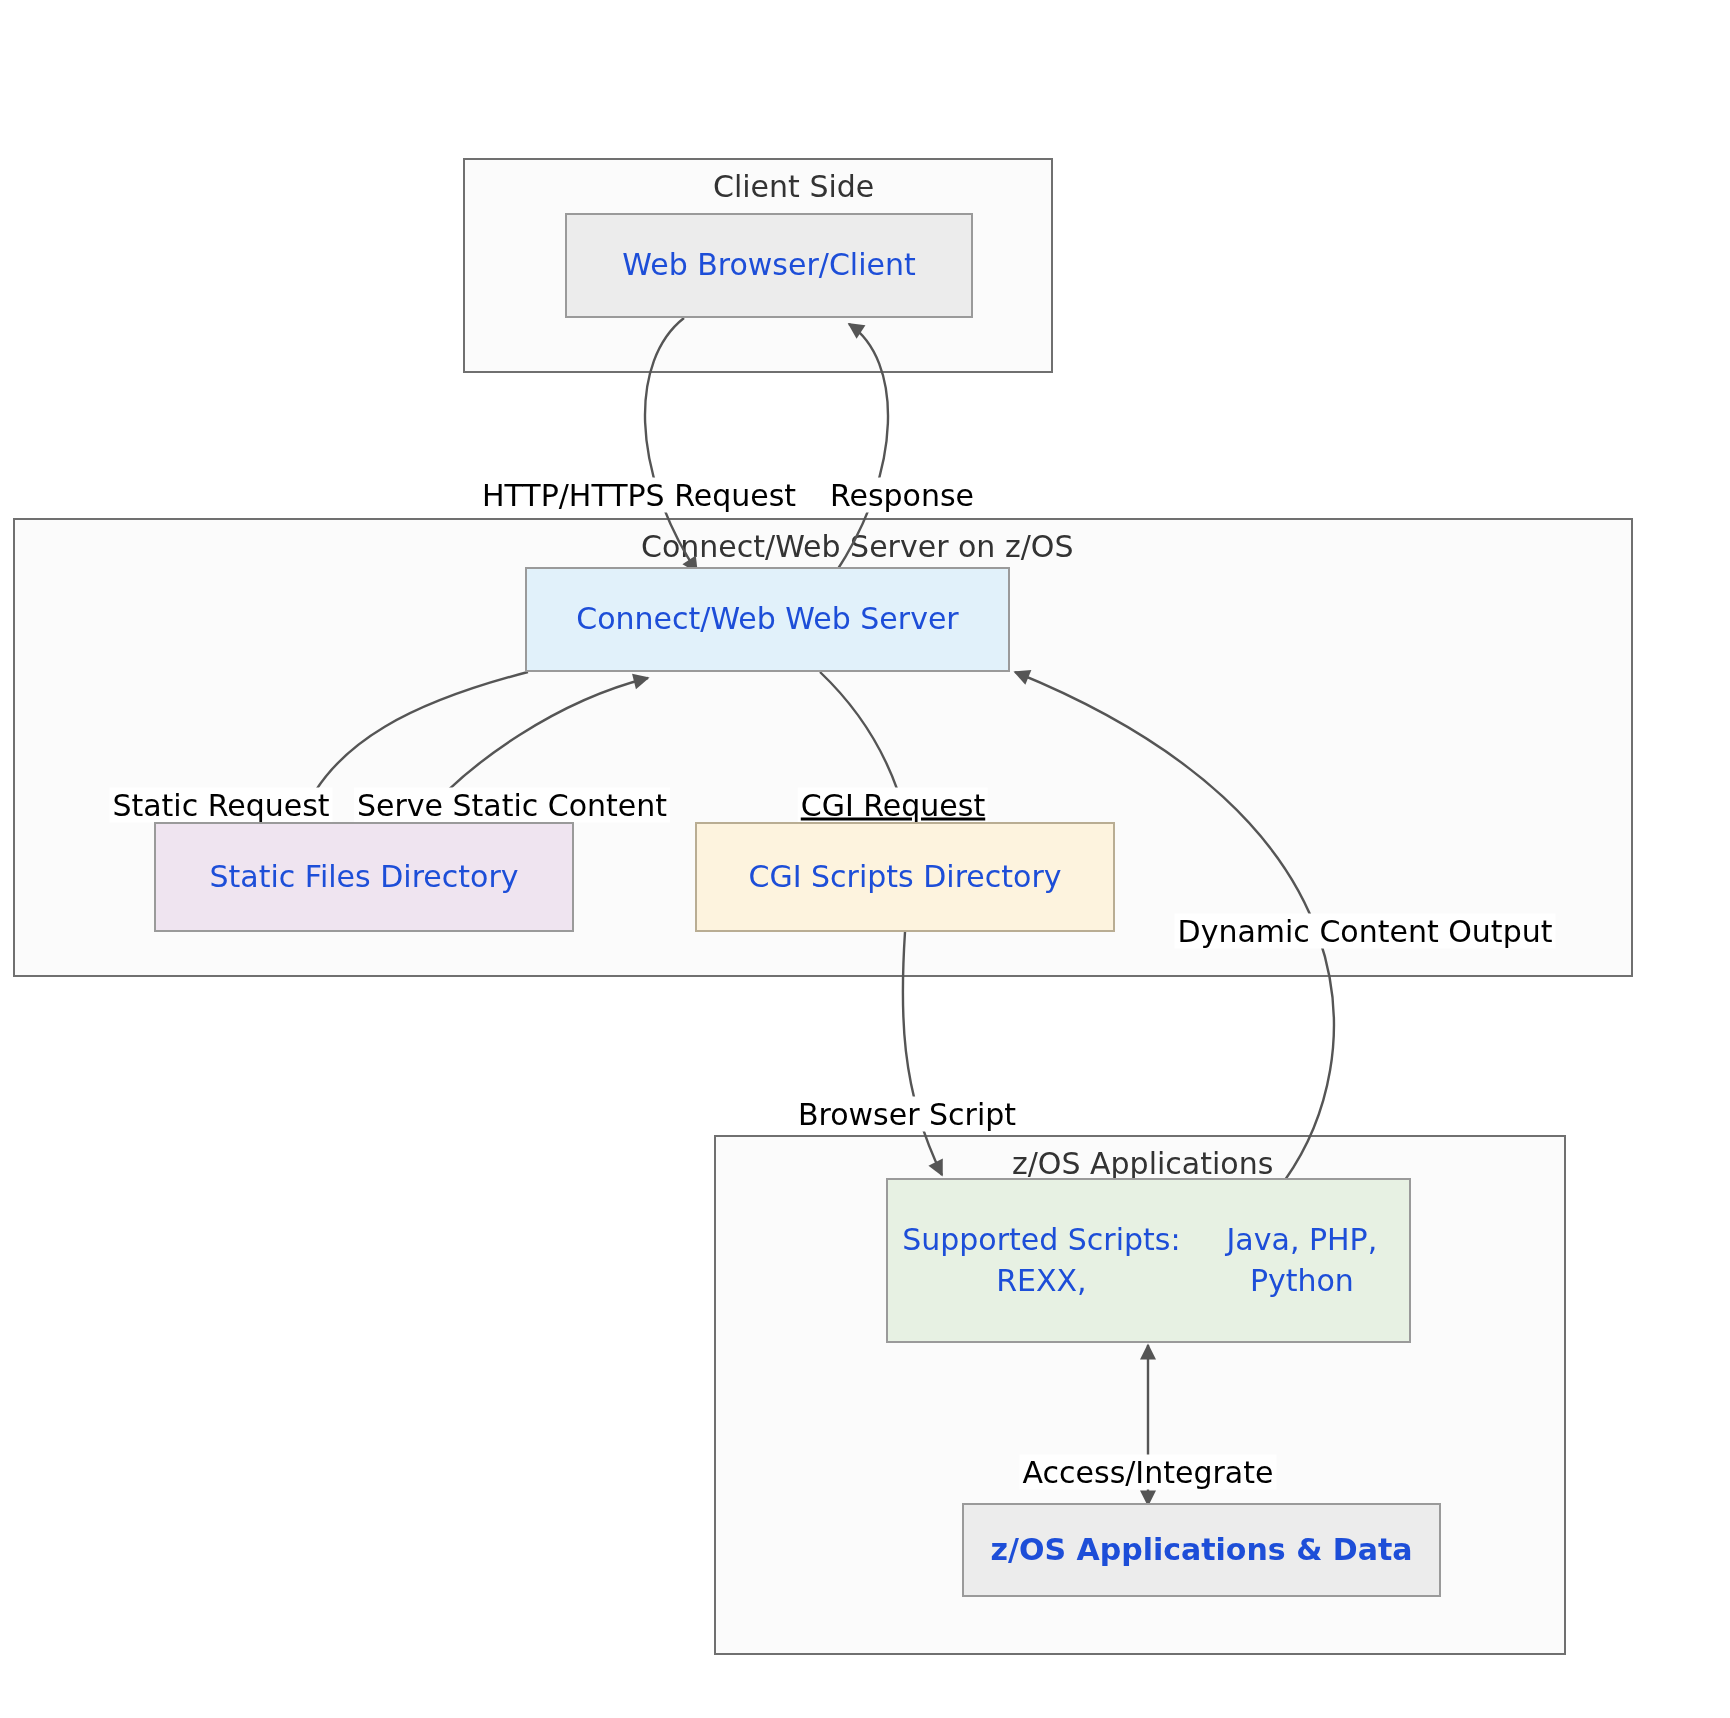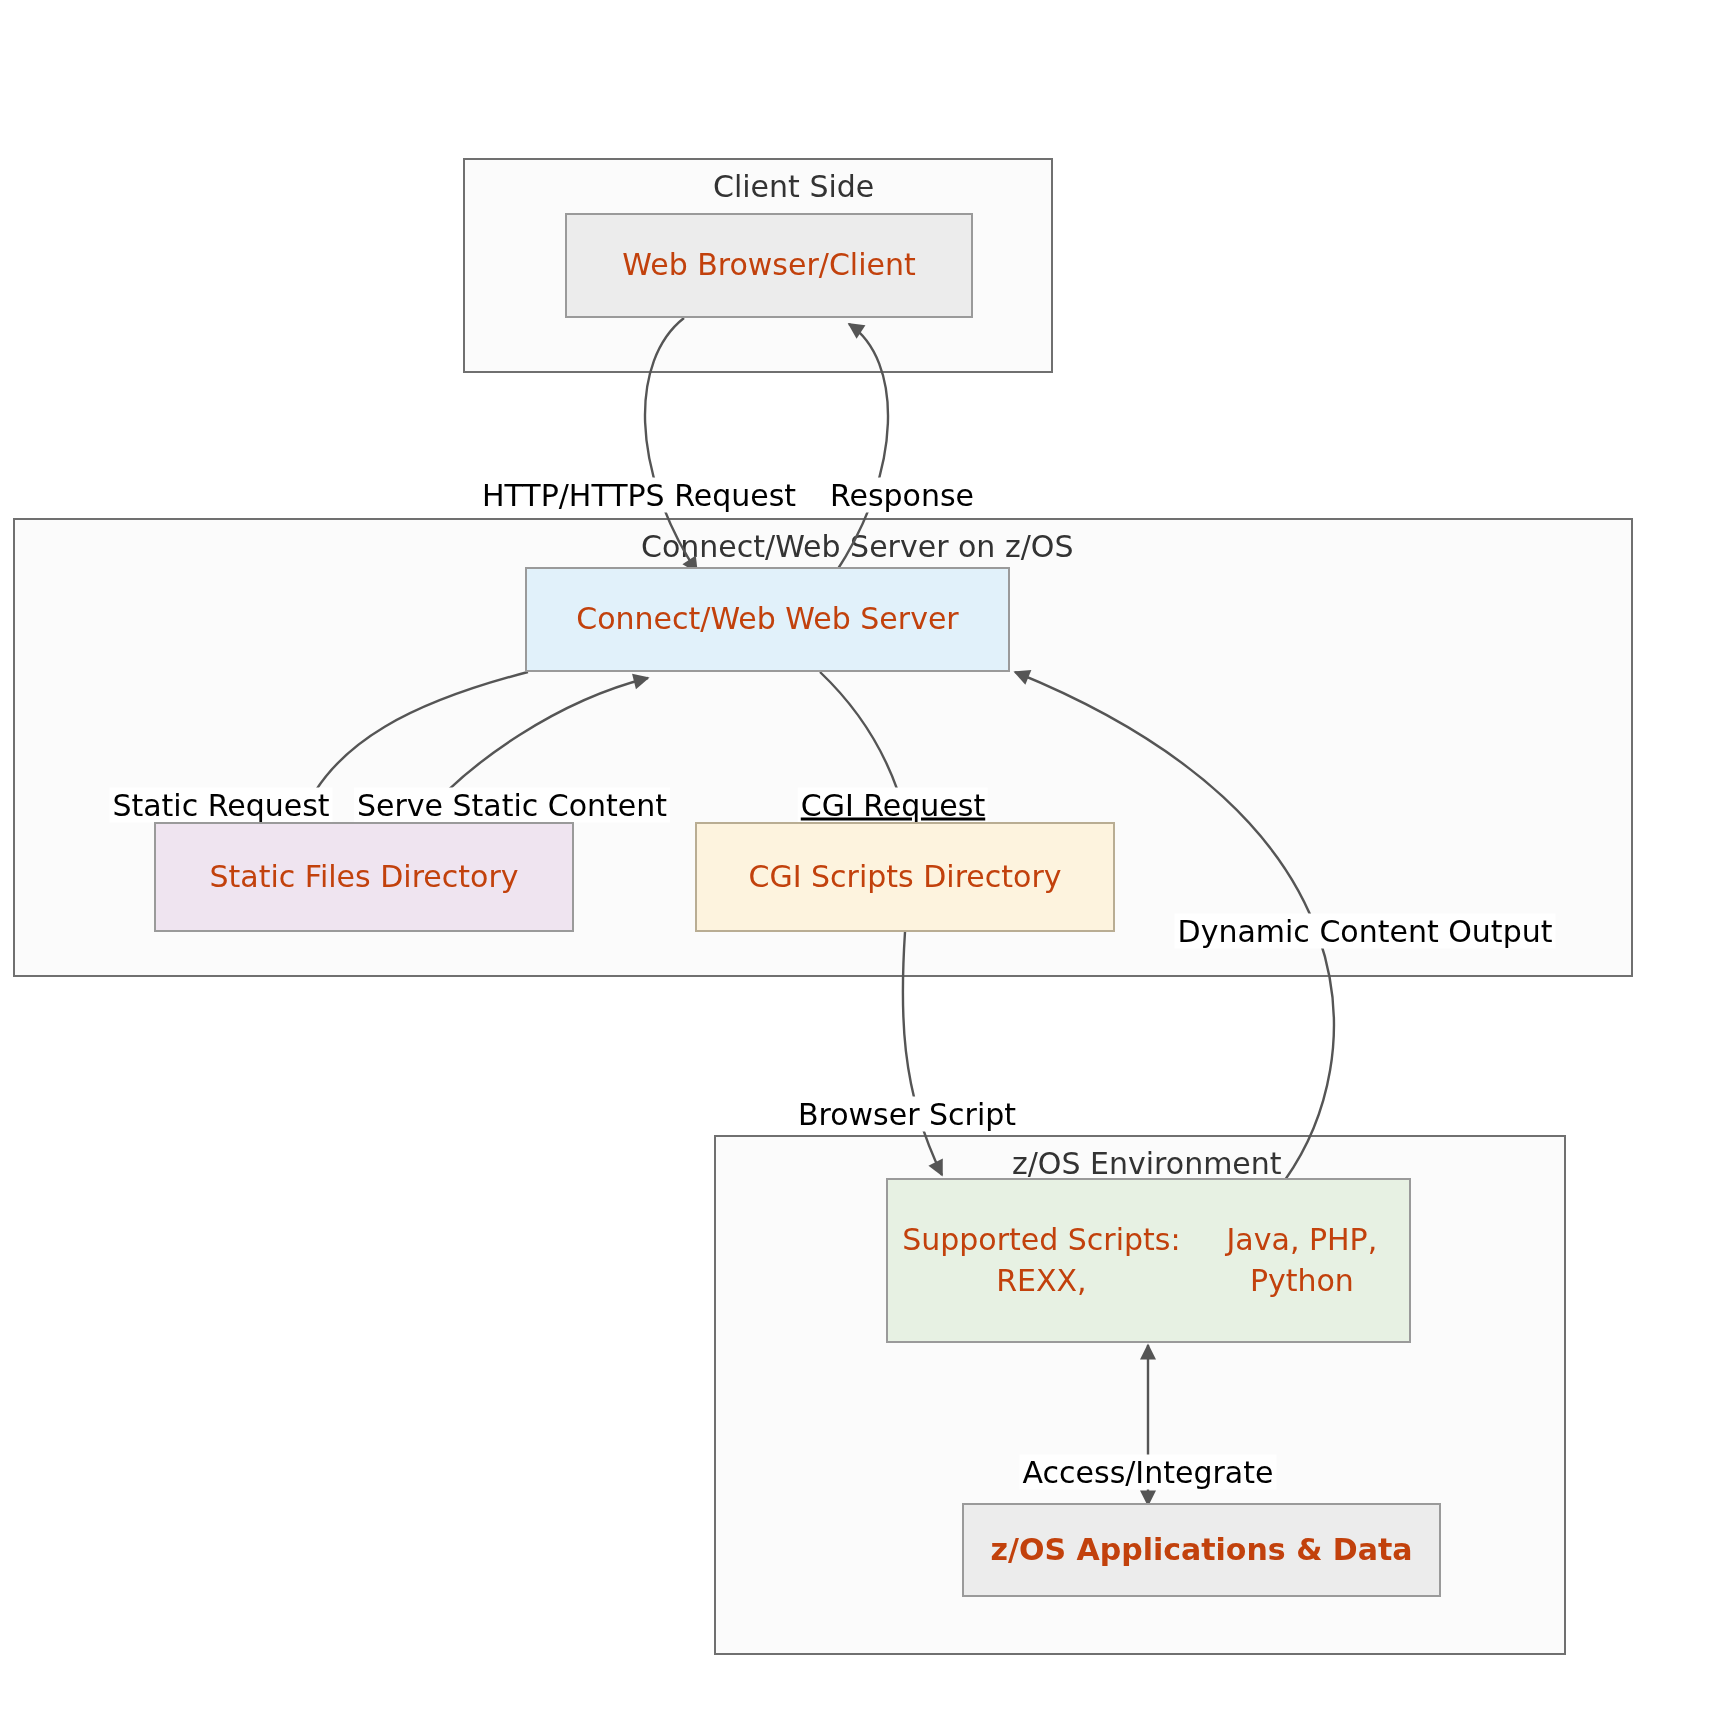--- a/index.html
+++ b/index.html
@@ -42,21 +42,21 @@
   }
   .node {
     position: absolute;
     box-sizing: border-box;
     border: 2px solid #9a9a9a;
     display: flex;
     align-items: center;
     justify-content: center;
     text-align: center;
     font-size: 30px;
-    color: #c2410c;
+    color: #1d4ed8;
     line-height: 1.35;
   }
   .node.grey   { background: #ececec; border-color: #9a9a9a; }
   .node.blue   { background: #e1f1fa; border-color: #9a9a9a; }
   .node.purple { background: #efe4f0; border-color: #9a9a9a; }
   .node.cream  { background: #fdf3de; border-color: #b9ad93; }
   .node.green  { background: #e7f1e3; border-color: #9a9a9a; }
   .edge-label {
     position: absolute;
     font-size: 30px;
@@ -74,21 +74,21 @@
 
 <div id="canvas">
 
   <div class="cluster" style="left:463px; top:158px; width:590px; height:215px;"></div>
   <div class="cluster-title" style="left:683px; top:172px;margin-left:26px;">Client Side</div>
 
   <div class="cluster" style="left:13px; top:518px; width:1620px; height:459px;"></div>
   <div class="cluster-title" style="left:637px; top:532px;">Connect/Web Server on  z/OS</div>
 
   <div class="cluster" style="left:714px; top:1135px; width:852px; height:520px;"></div>
-  <div class="cluster-title" style="left:1008px; top:1149px;">z/OS Environment</div>
+  <div class="cluster-title" style="left:1008px; top:1149px;">z/OS Applications</div>
 
   <svg class="edges" viewBox="0 0 1730 1718" xmlns="http://www.w3.org/2000/svg">
     <defs>
       <marker id="arrow" viewBox="0 0 12 12" refX="10" refY="6" markerWidth="8" markerHeight="8" orient="auto-start-reverse">
         <path d="M 1 1 L 11 6 L 1 11 z" fill="#555555"></path>
       </marker>
     </defs>
     <g fill="none" stroke="#555555" stroke-width="2.4">
 
       <path d="M 684,318 C 630,360 630,470 697,572" marker-end="url(#arrow)"></path>

